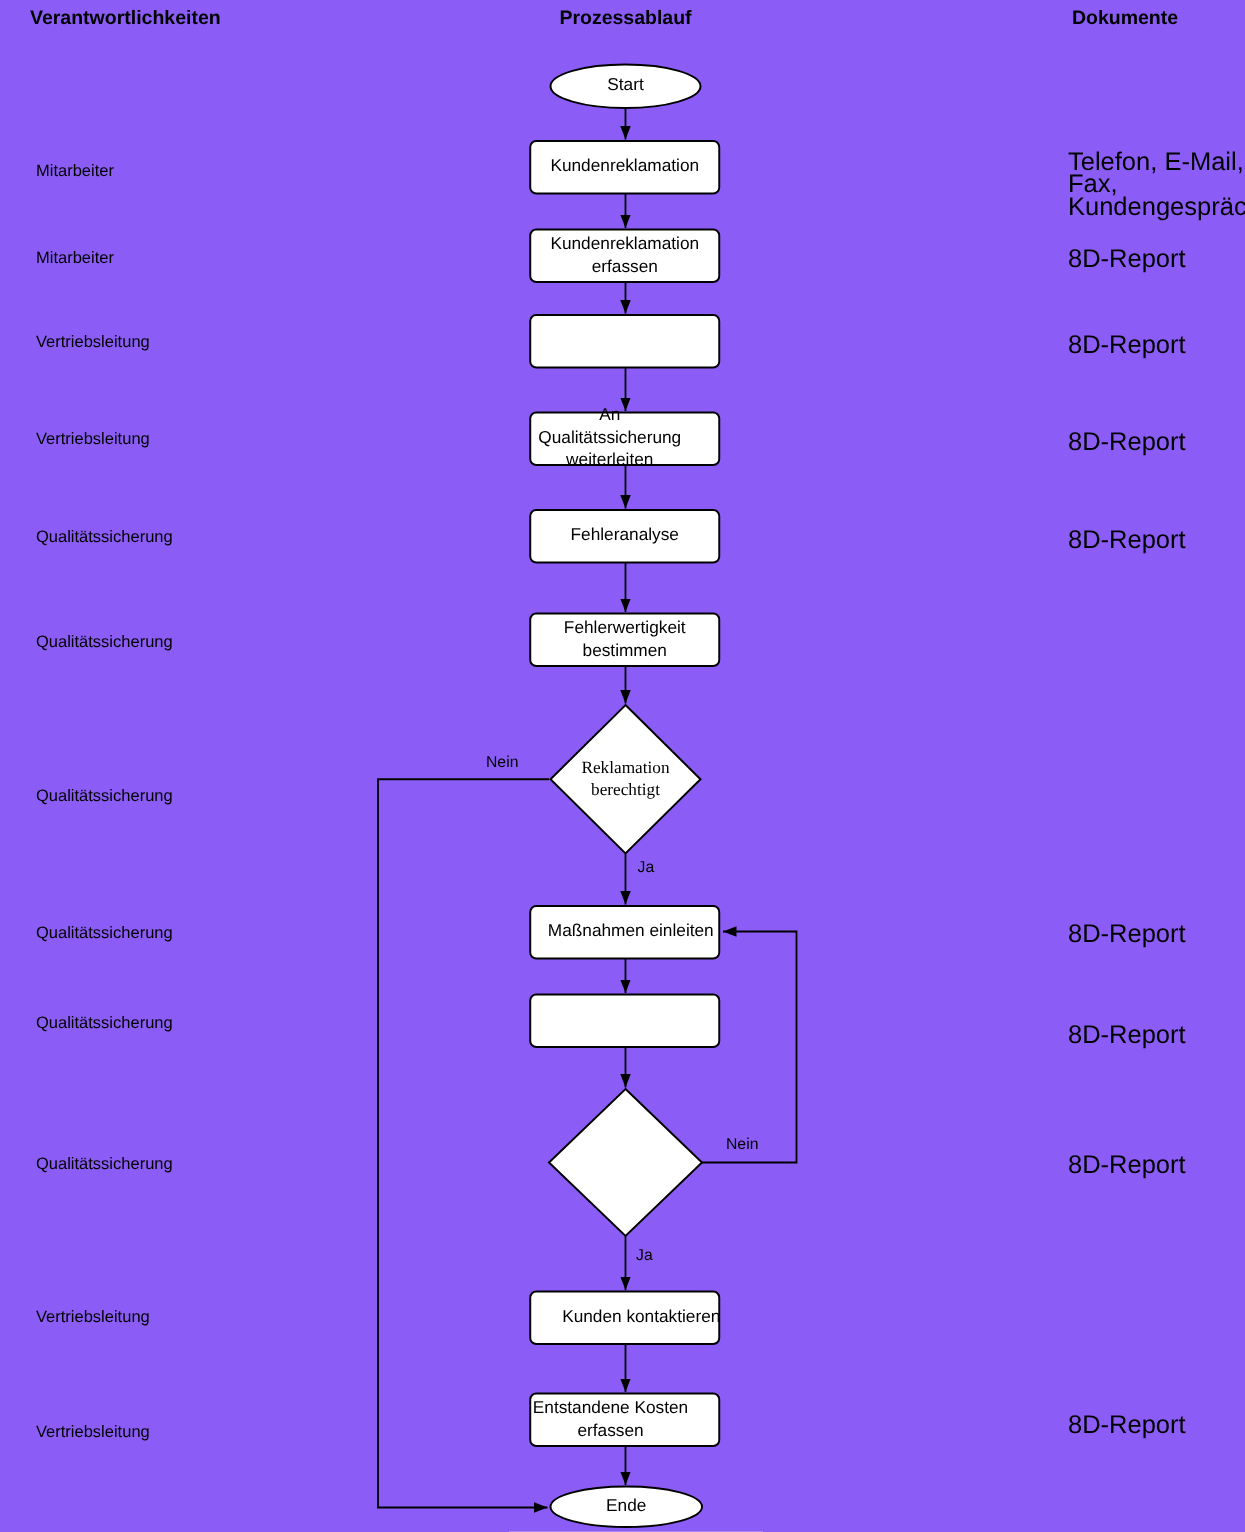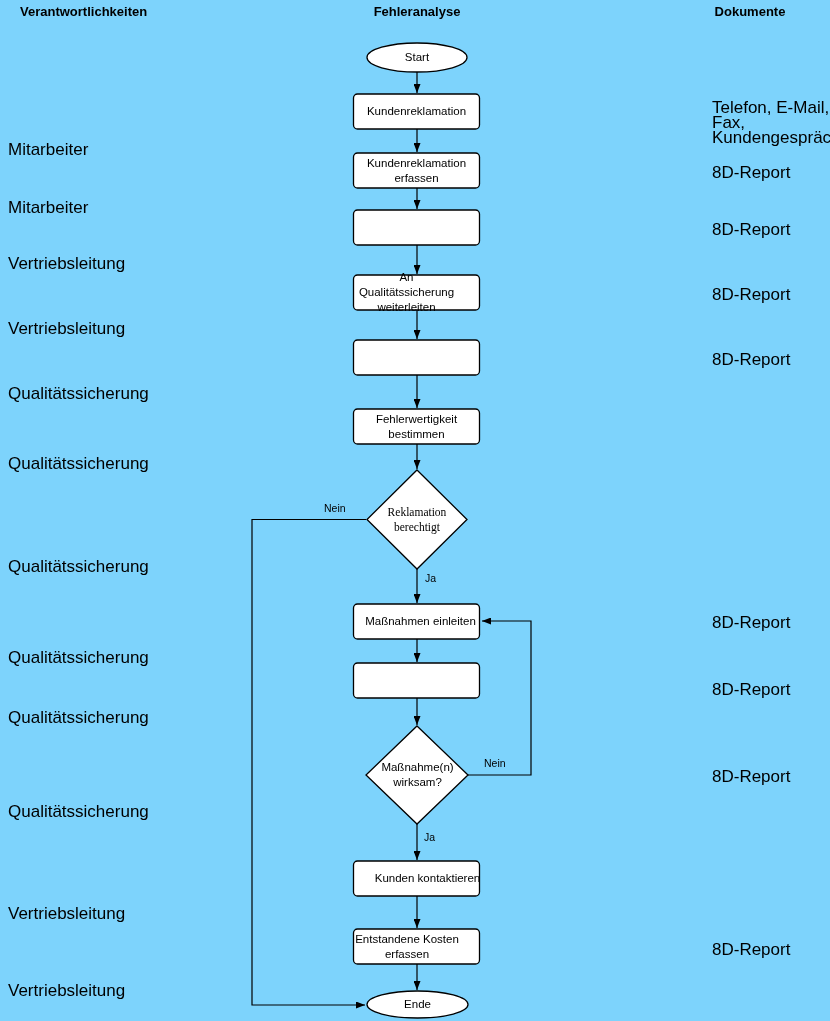--- a/index.html
+++ b/index.html
@@ -5,21 +5,21 @@
   html, body { margin: 0; padding: 0; }
   body {
     font-family: "Liberation Sans", "DejaVu Sans", sans-serif;
     background: #ffffff;
     color: #000000;
   }
   .canvas {
     position: relative;
     width: 830px;
     height: 1021px;
-    background: #7dd3fc;
+    background: #8b5cf6;
     overflow: hidden;
   }
   .hdr {
     position: absolute;
     top: 4px;
     font-size: 13px;
     font-weight: bold;
     white-space: nowrap;
   }
   .hdr-left { left: 20px; }
@@ -32,25 +32,24 @@
     align-items: center;
     justify-content: center;
     text-align: center;
     font-size: 11.5px;
     line-height: 1.3;
     white-space: pre-line;
     pointer-events: none;
   }
   .lane-label {
     position: absolute;
-    left: 8px;
-    font-size: 17px;
+    left: 24px;
+    font-size: 11px;
     line-height: 14px;
     white-space: nowrap;
-    margin-top: 36px;
   }
   .doc-label {
     position: absolute;
     left: 712px;
     font-size: 17px;
     line-height: 15px;
     white-space: pre-line;
   }
   .branch-label {
     position: absolute;
@@ -58,21 +57,21 @@
     line-height: 12px;
     white-space: nowrap;
   }
 </style>
 </head>
 <body>
 
 <div class="canvas">
 
   <div class="hdr hdr-left">Verantwortlichkeiten</div>
-  <div class="hdr hdr-center">Fehleranalyse</div>
+  <div class="hdr hdr-center">Prozessablauf</div>
   <div class="hdr hdr-right">Dokumente</div>
 
   <svg class="wires" width="830" height="1021" viewBox="0 0 830 1021">
     <defs>
       <marker id="arrow" markerWidth="9" markerHeight="7" refX="9" refY="3.5" orient="auto" markerUnits="userSpaceOnUse">
         <path d="M0,0 L9,3.5 L0,7 Z" fill="#000000"></path>
       </marker>
     </defs>
 
     <path d="M366,519.5 L252,519.5 L252,1005 L365,1005" fill="none" stroke="#000000" stroke-width="1.2" marker-end="url(#arrow)"></path>
@@ -107,27 +106,26 @@
     <rect x="353.5" y="929" width="126" height="35" rx="4" fill="#ffffff" stroke="#000000" stroke-width="1.3"></rect>
     <ellipse cx="417.5" cy="1004.5" rx="50.5" ry="13.5" fill="#ffffff" stroke="#000000" stroke-width="1.3"></ellipse>
   </svg>
 
   <div class="node-label" style="left:367px; top:43px;  width:100px; height:29px;">Start</div>
   <div class="node-label" style="left:353px; top:94px;  width:127px; height:35px;">Kundenreklamation</div>
   <div class="node-label" style="left:353px; top:153px; width:127px; height:35px;">Kundenreklamation
 erfassen</div>
   <div class="node-label" style="left:353px; top:275px; width:107px; height:35px;">An Qualitätssicherung
 weiterleiten</div>
+  <div class="node-label" style="left:353px; top:340px; width:127px; height:35px;">Fehleranalyse</div>
   <div class="node-label" style="left:353px; top:409px; width:127px; height:35px;">Fehlerwertigkeit
 bestimmen</div>
   <div class="node-label" style="left:367px; top:470px; width:100px; height:99px;font-family:Liberation Serif, serif;">Reklamation
 berechtigt</div>
   <div class="node-label" style="left:353px; top:604px; width:135px; height:35px;">Maßnahmen einleiten</div>
-  <div class="node-label" style="left:366px; top:726px; width:103px; height:98px;">Maßnahme(n)
-wirksam?</div>
   <div class="node-label" style="left:353px; top:861px; width:149px; height:35px;">Kunden kontaktieren</div>
   <div class="node-label" style="left:353px; top:929px; width:108px; height:35px;">Entstandene Kosten
 erfassen</div>
   <div class="node-label" style="left:367px; top:991px; width:101px; height:26px;">Ende</div>
 
   <div class="branch-label" style="left:324px; top:502px;">Nein</div>
   <div class="branch-label" style="left:425px; top:572px;">Ja</div>
   <div class="branch-label" style="left:484px; top:757px;">Nein</div>
   <div class="branch-label" style="left:424px; top:831px;">Ja</div>
 

